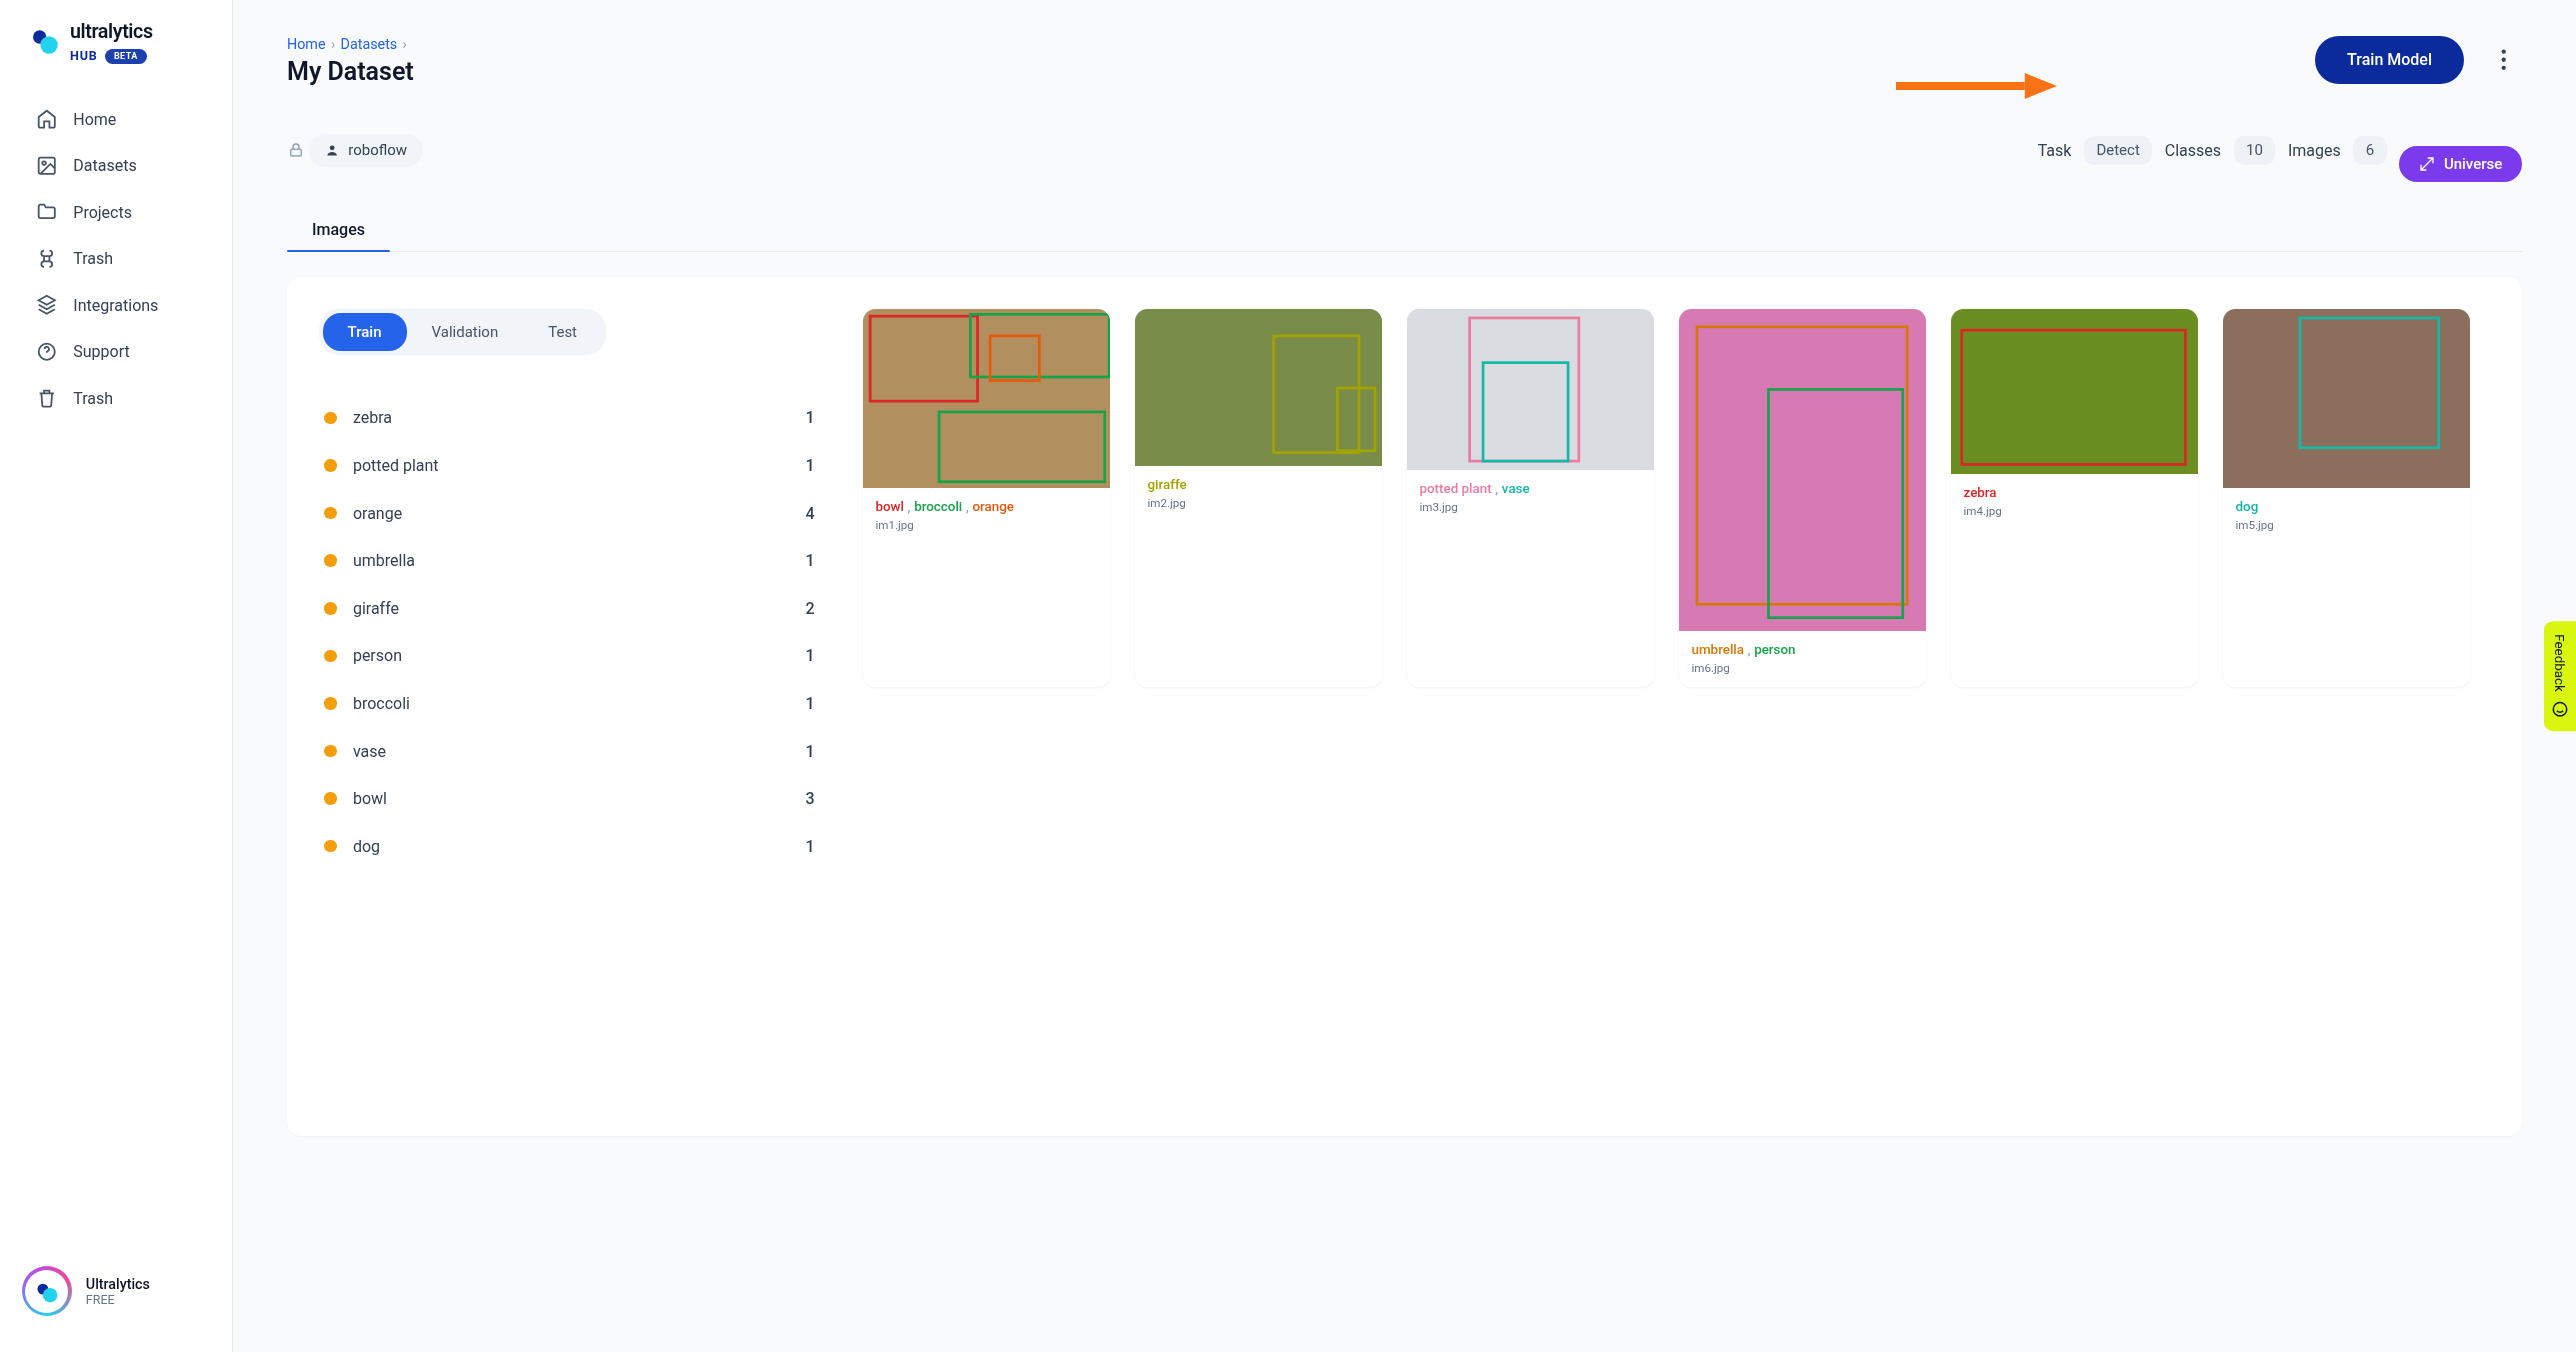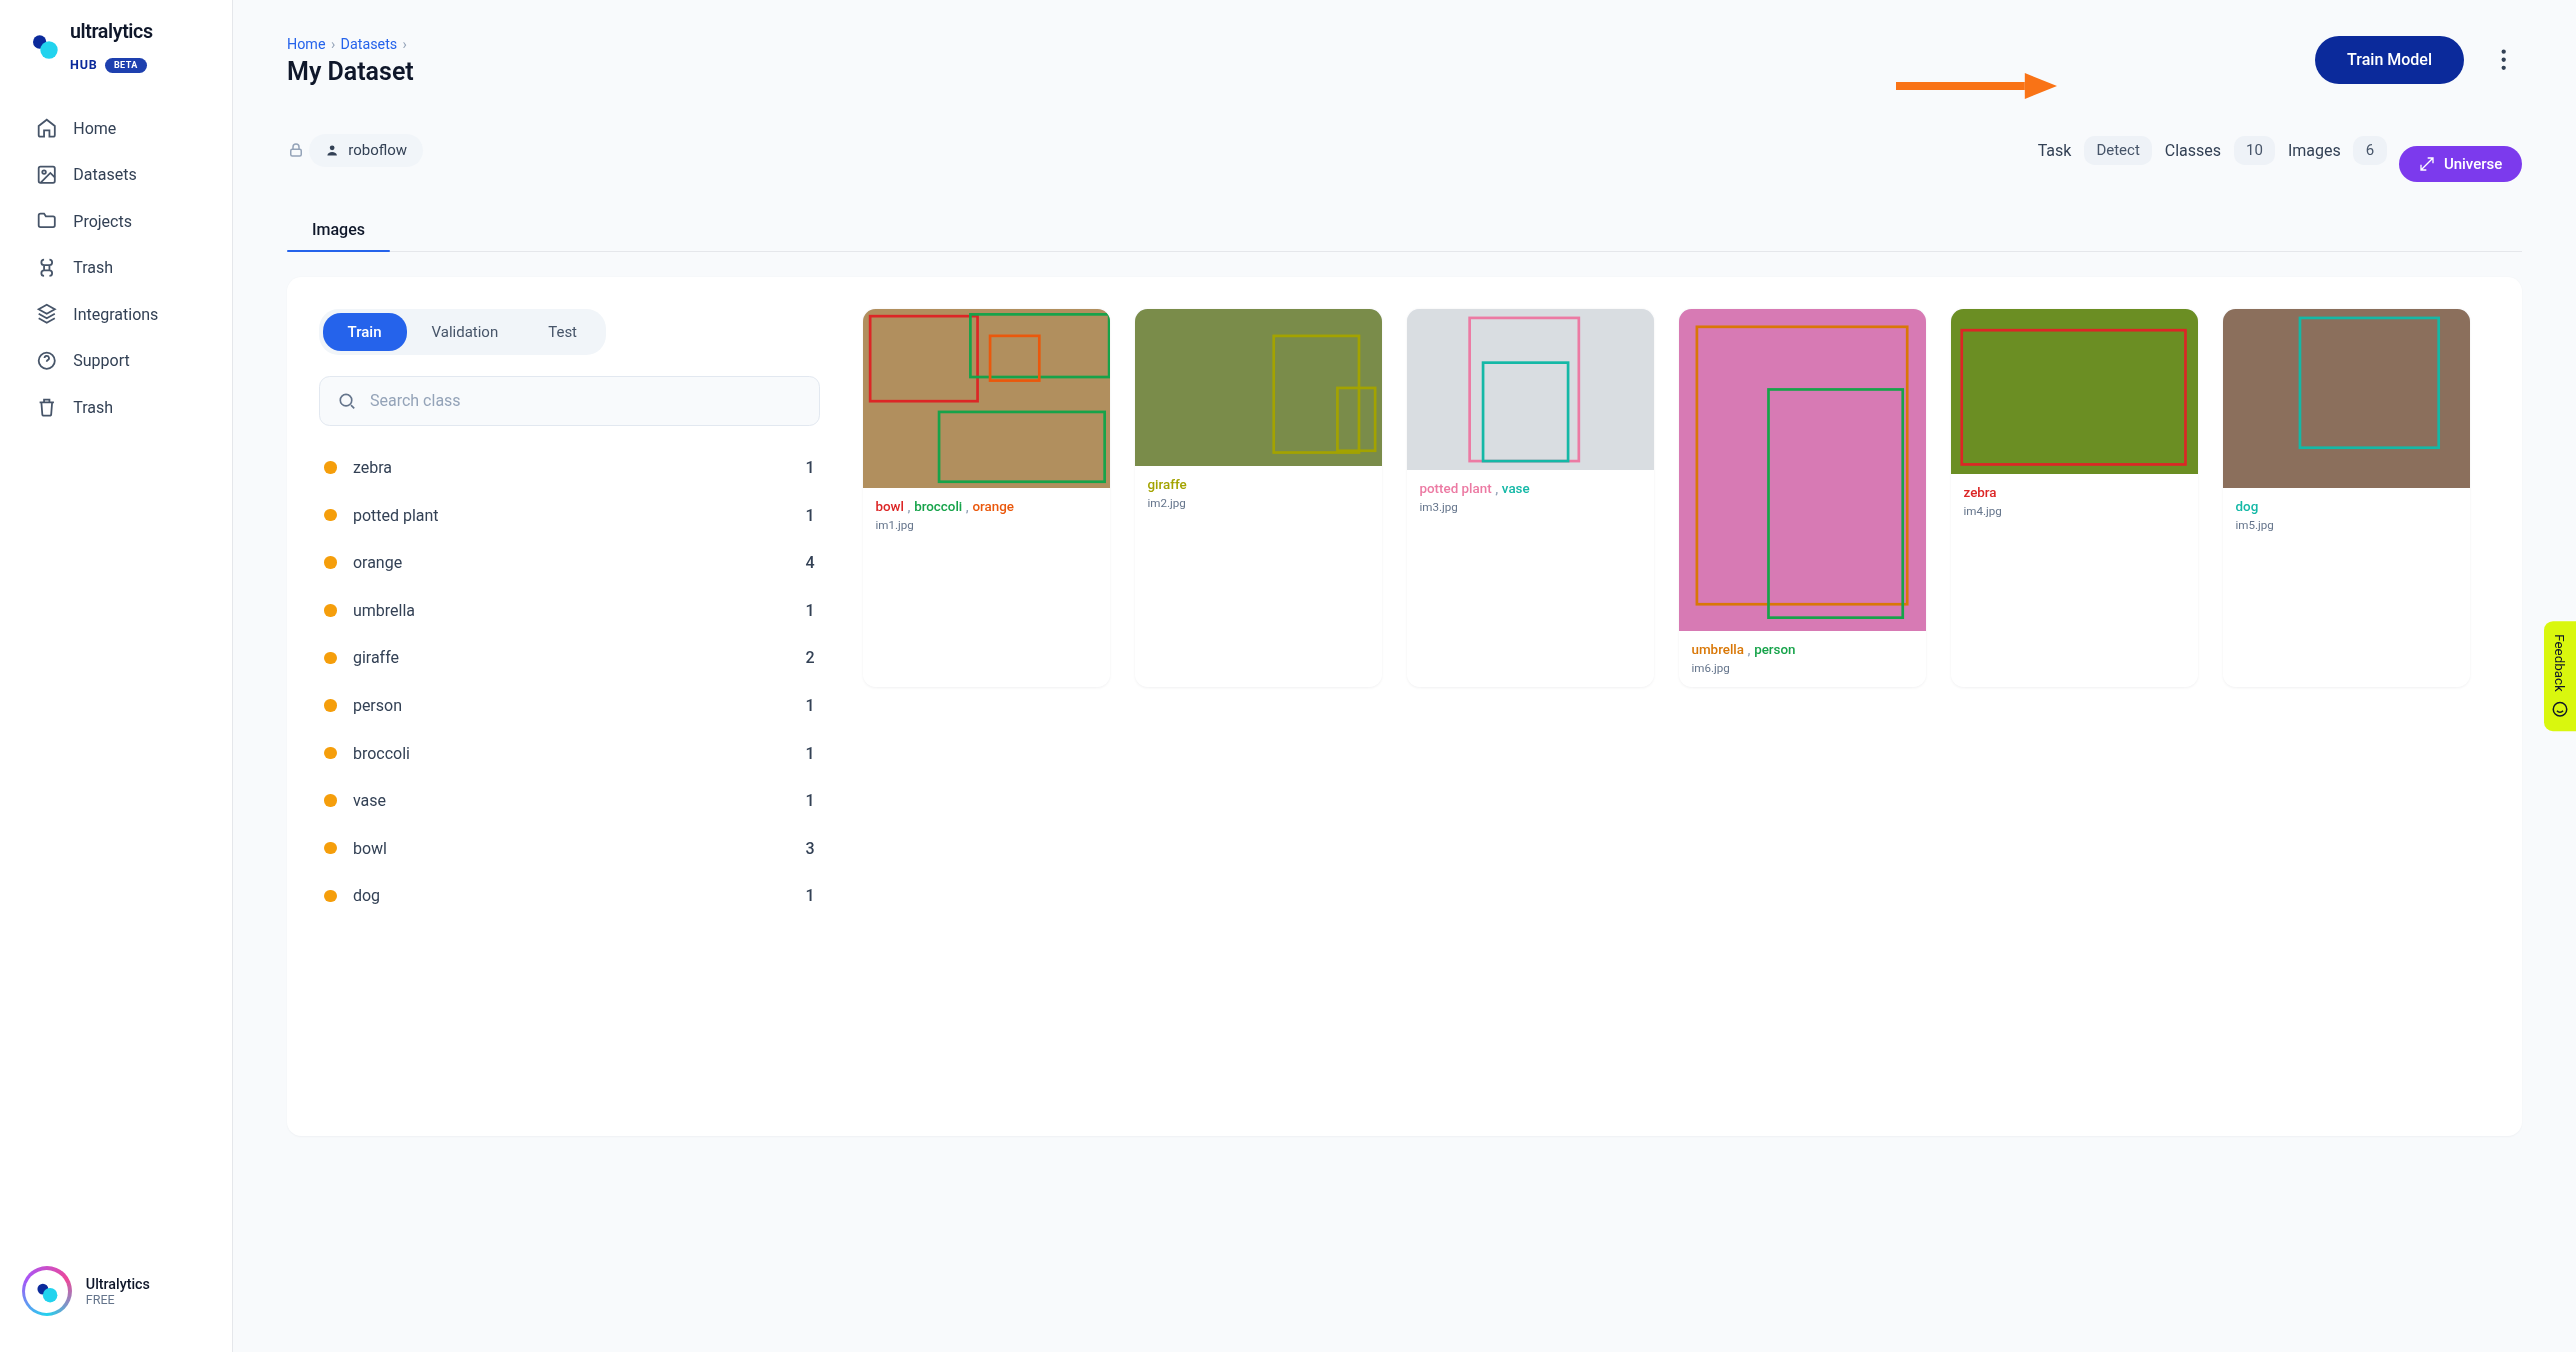--- a/index.html
+++ b/index.html
@@ -7,21 +7,21 @@
 
 .app { display: flex; width: 100%; height: 100%; }
 
 
 .sidebar { width: 233px; background: #ffffff; border-right: 0.9px solid #e5e7eb; display: flex; flex-direction: column; padding: 21.5px 0; }
 .logo-wrap { padding: 0 29px 25px; }
 .logo { display: flex; align-items: center; gap: 9px; }
 .logo-mark svg { width: 32px; height: 32px; }
 .logo-text { display: flex; flex-direction: column; line-height: 1; }
 .logo-name { font-size: 19.7px; font-weight: 600; color: #0f172a; letter-spacing: -0.4px; }
-.logo-sub { display: flex; align-items: center; gap: 7.2px; margin-top: 17px; }
+.logo-sub { display: flex; align-items: center; gap: 7.2px; margin-top: 8px; }
 .logo-hub { font-size: 12.5px; font-weight: 700; color: #0b2a9b; letter-spacing: 0.9px; }
 .badge-beta { background: #1e40af; color: #fff; font-size: 9px; font-weight: 700; padding: 2.7px 9px; border-radius: 9px; letter-spacing: 0.4px; }
 
 .nav { list-style: none; padding: 7.2px 14.3px; flex: 1; }
 .nav-item { display: flex; align-items: center; gap: 16px; padding: 12.5px 21.5px; border-radius: 9px; cursor: pointer; font-size: 16px; color: #334155; }
 .nav-icon { width: 21.5px; height: 21.5px; color: #475569; flex-shrink: 0; }
 .nav-icon svg { width: 100%; height: 100%; }
 
 .sidebar-footer { padding: 14.3px 21.5px; display: flex; align-items: center; gap: 14.3px; }
 .avatar-ring { width: 50px; height: 50px; border-radius: 50%; padding: 3.6px; background: conic-gradient(from 180deg, #22d3ee, #a855f7, #ec4899, #22d3ee); display: flex; align-items: center; justify-content: center; }
@@ -262,29 +262,20 @@
     </div>
 
     <div class="content-card">
       <div class="left-panel">
         <div class="split-tabs">
           <div class="split-tab active">Train</div>
           <div class="split-tab">Validation</div>
           <div class="split-tab">Test</div>
         </div>
 
-        <div class="search">
-          <span class="search-icon">
-            <svg viewBox="0 0 24 24" fill="none" stroke="currentColor" stroke-width="2">
-                <circle cx="11" cy="11" r="7"></circle>
-                <path d="M21 21l-4-4"></path>
-              </svg>
-          </span>
-          <input type="text" placeholder="Search class" style="">
-        </div>
 
         <ul class="class-list" id="class-list">
             <li class="class-item">
               <span class="class-left">
                 <span class="dot"></span>
                 <span class="class-name">zebra</span>
               </span>
               <span class="class-count">1</span>
             </li>
             <li class="class-item">

